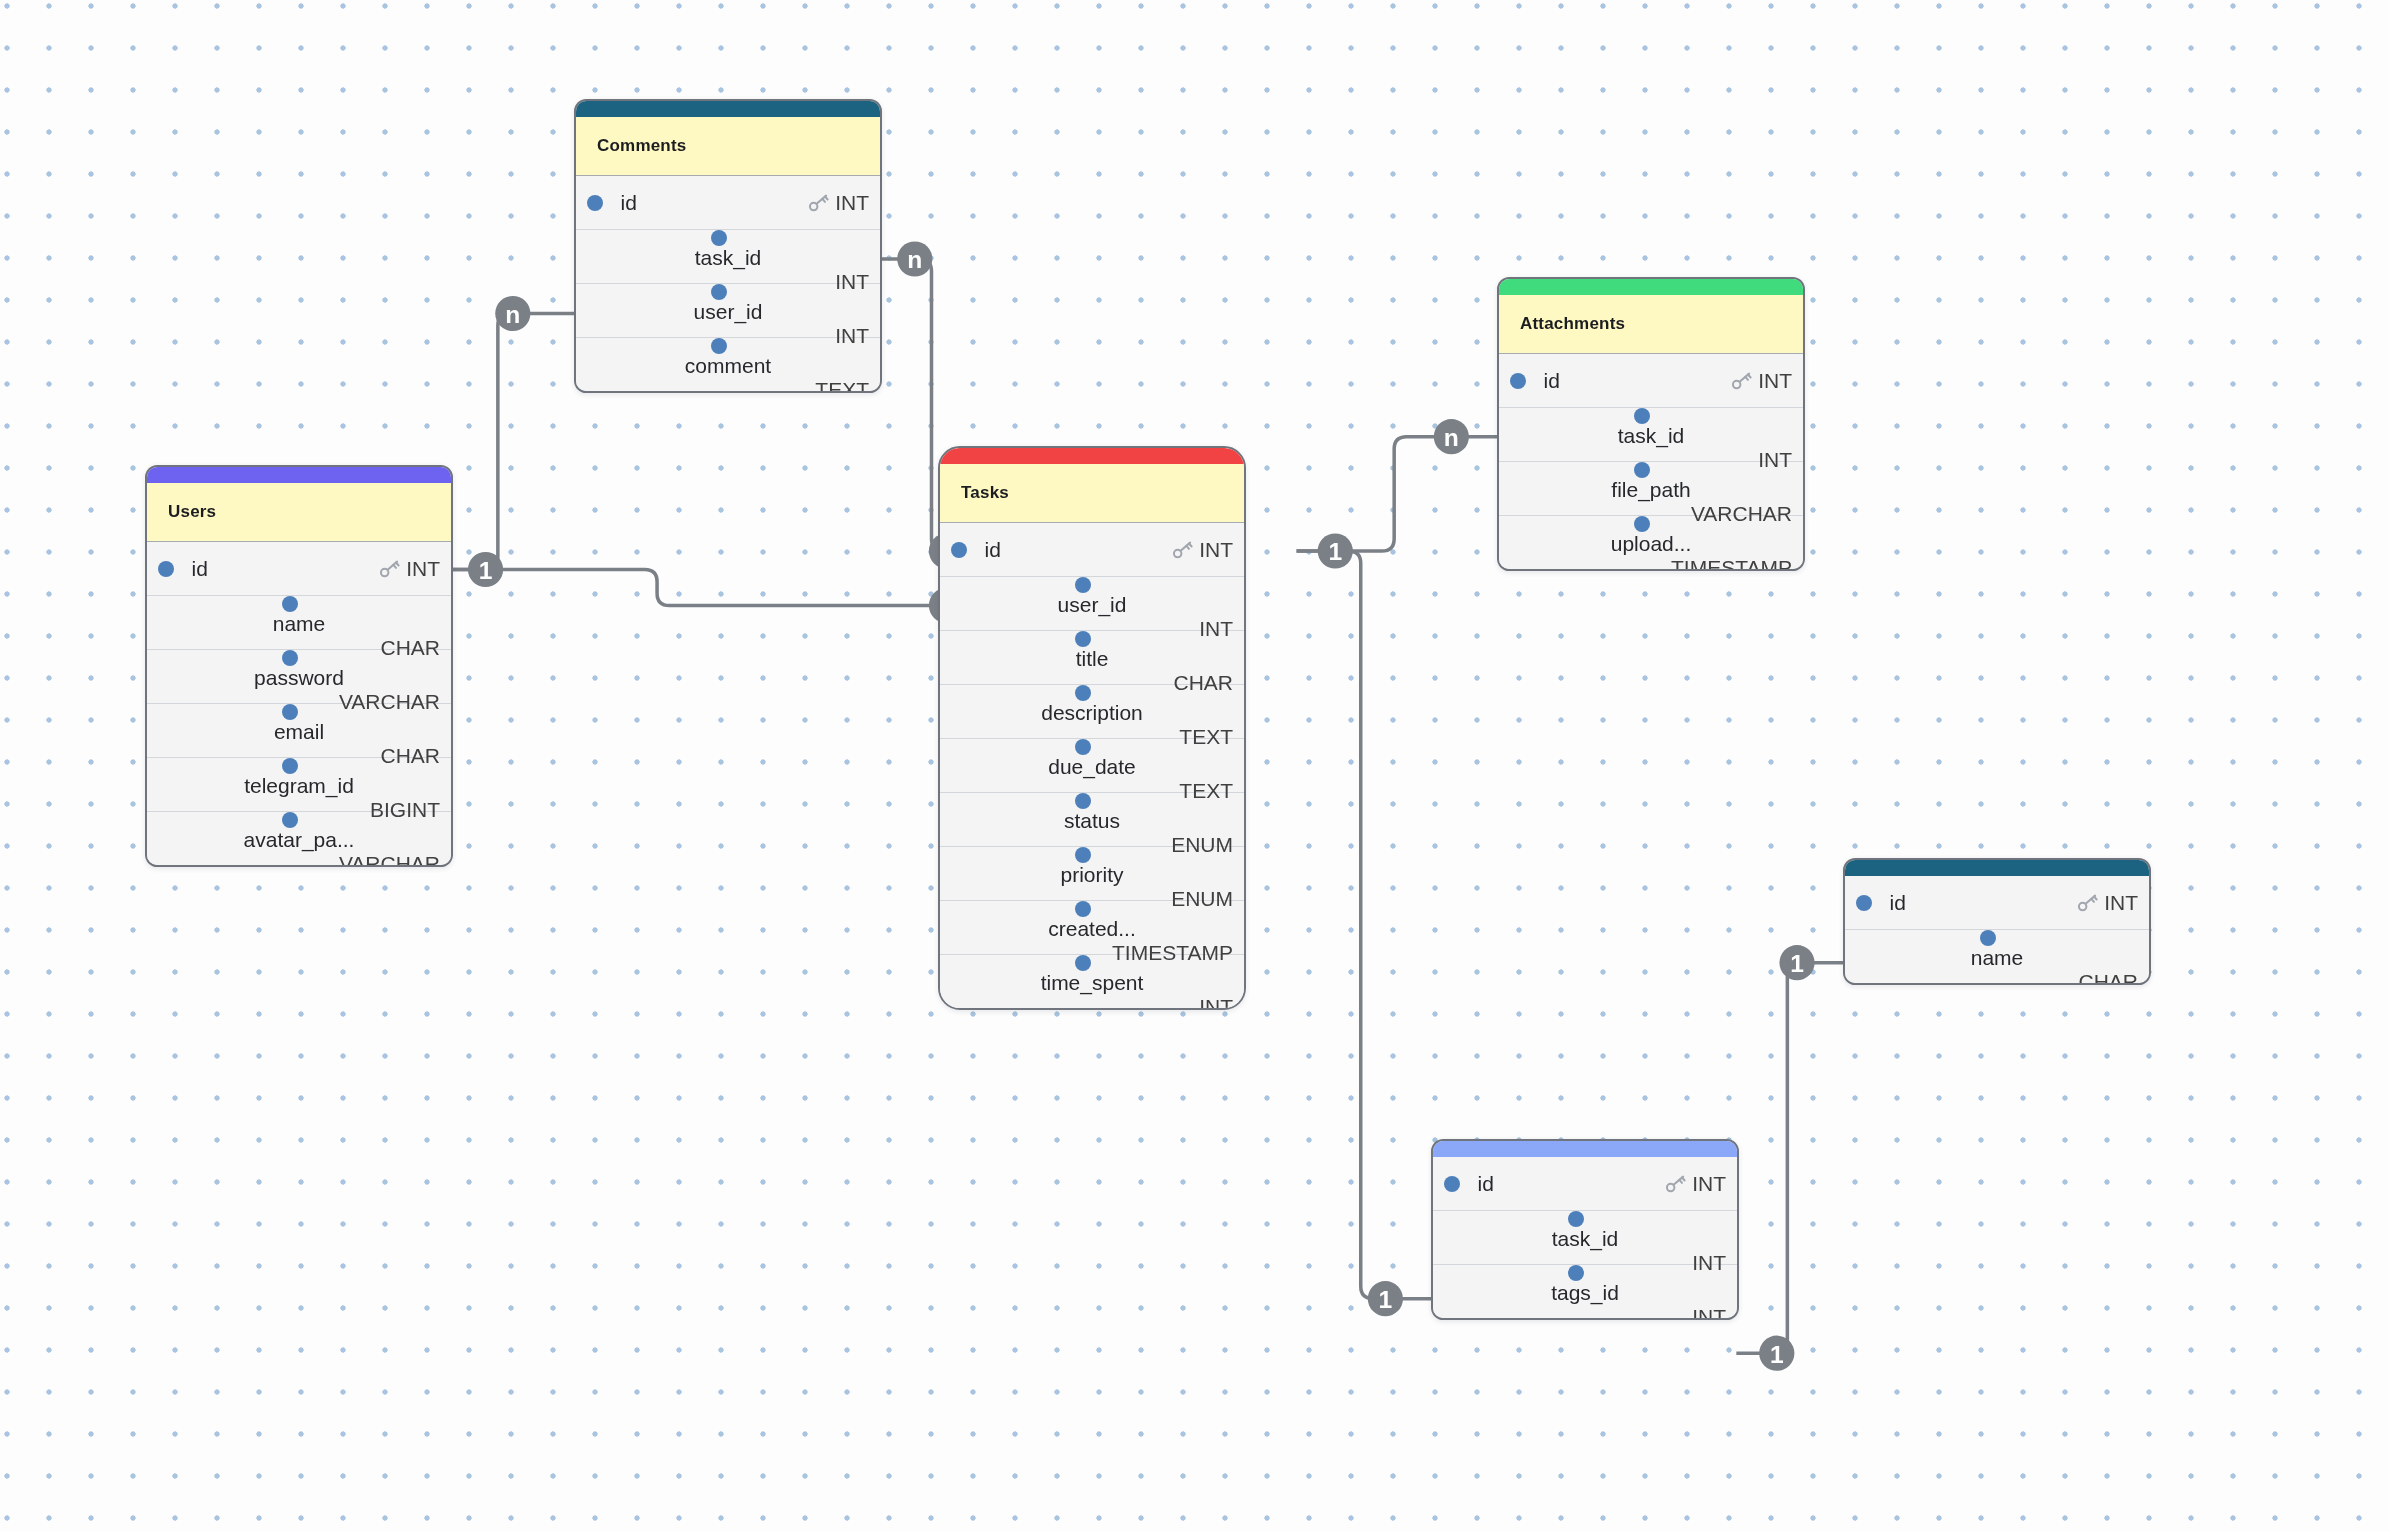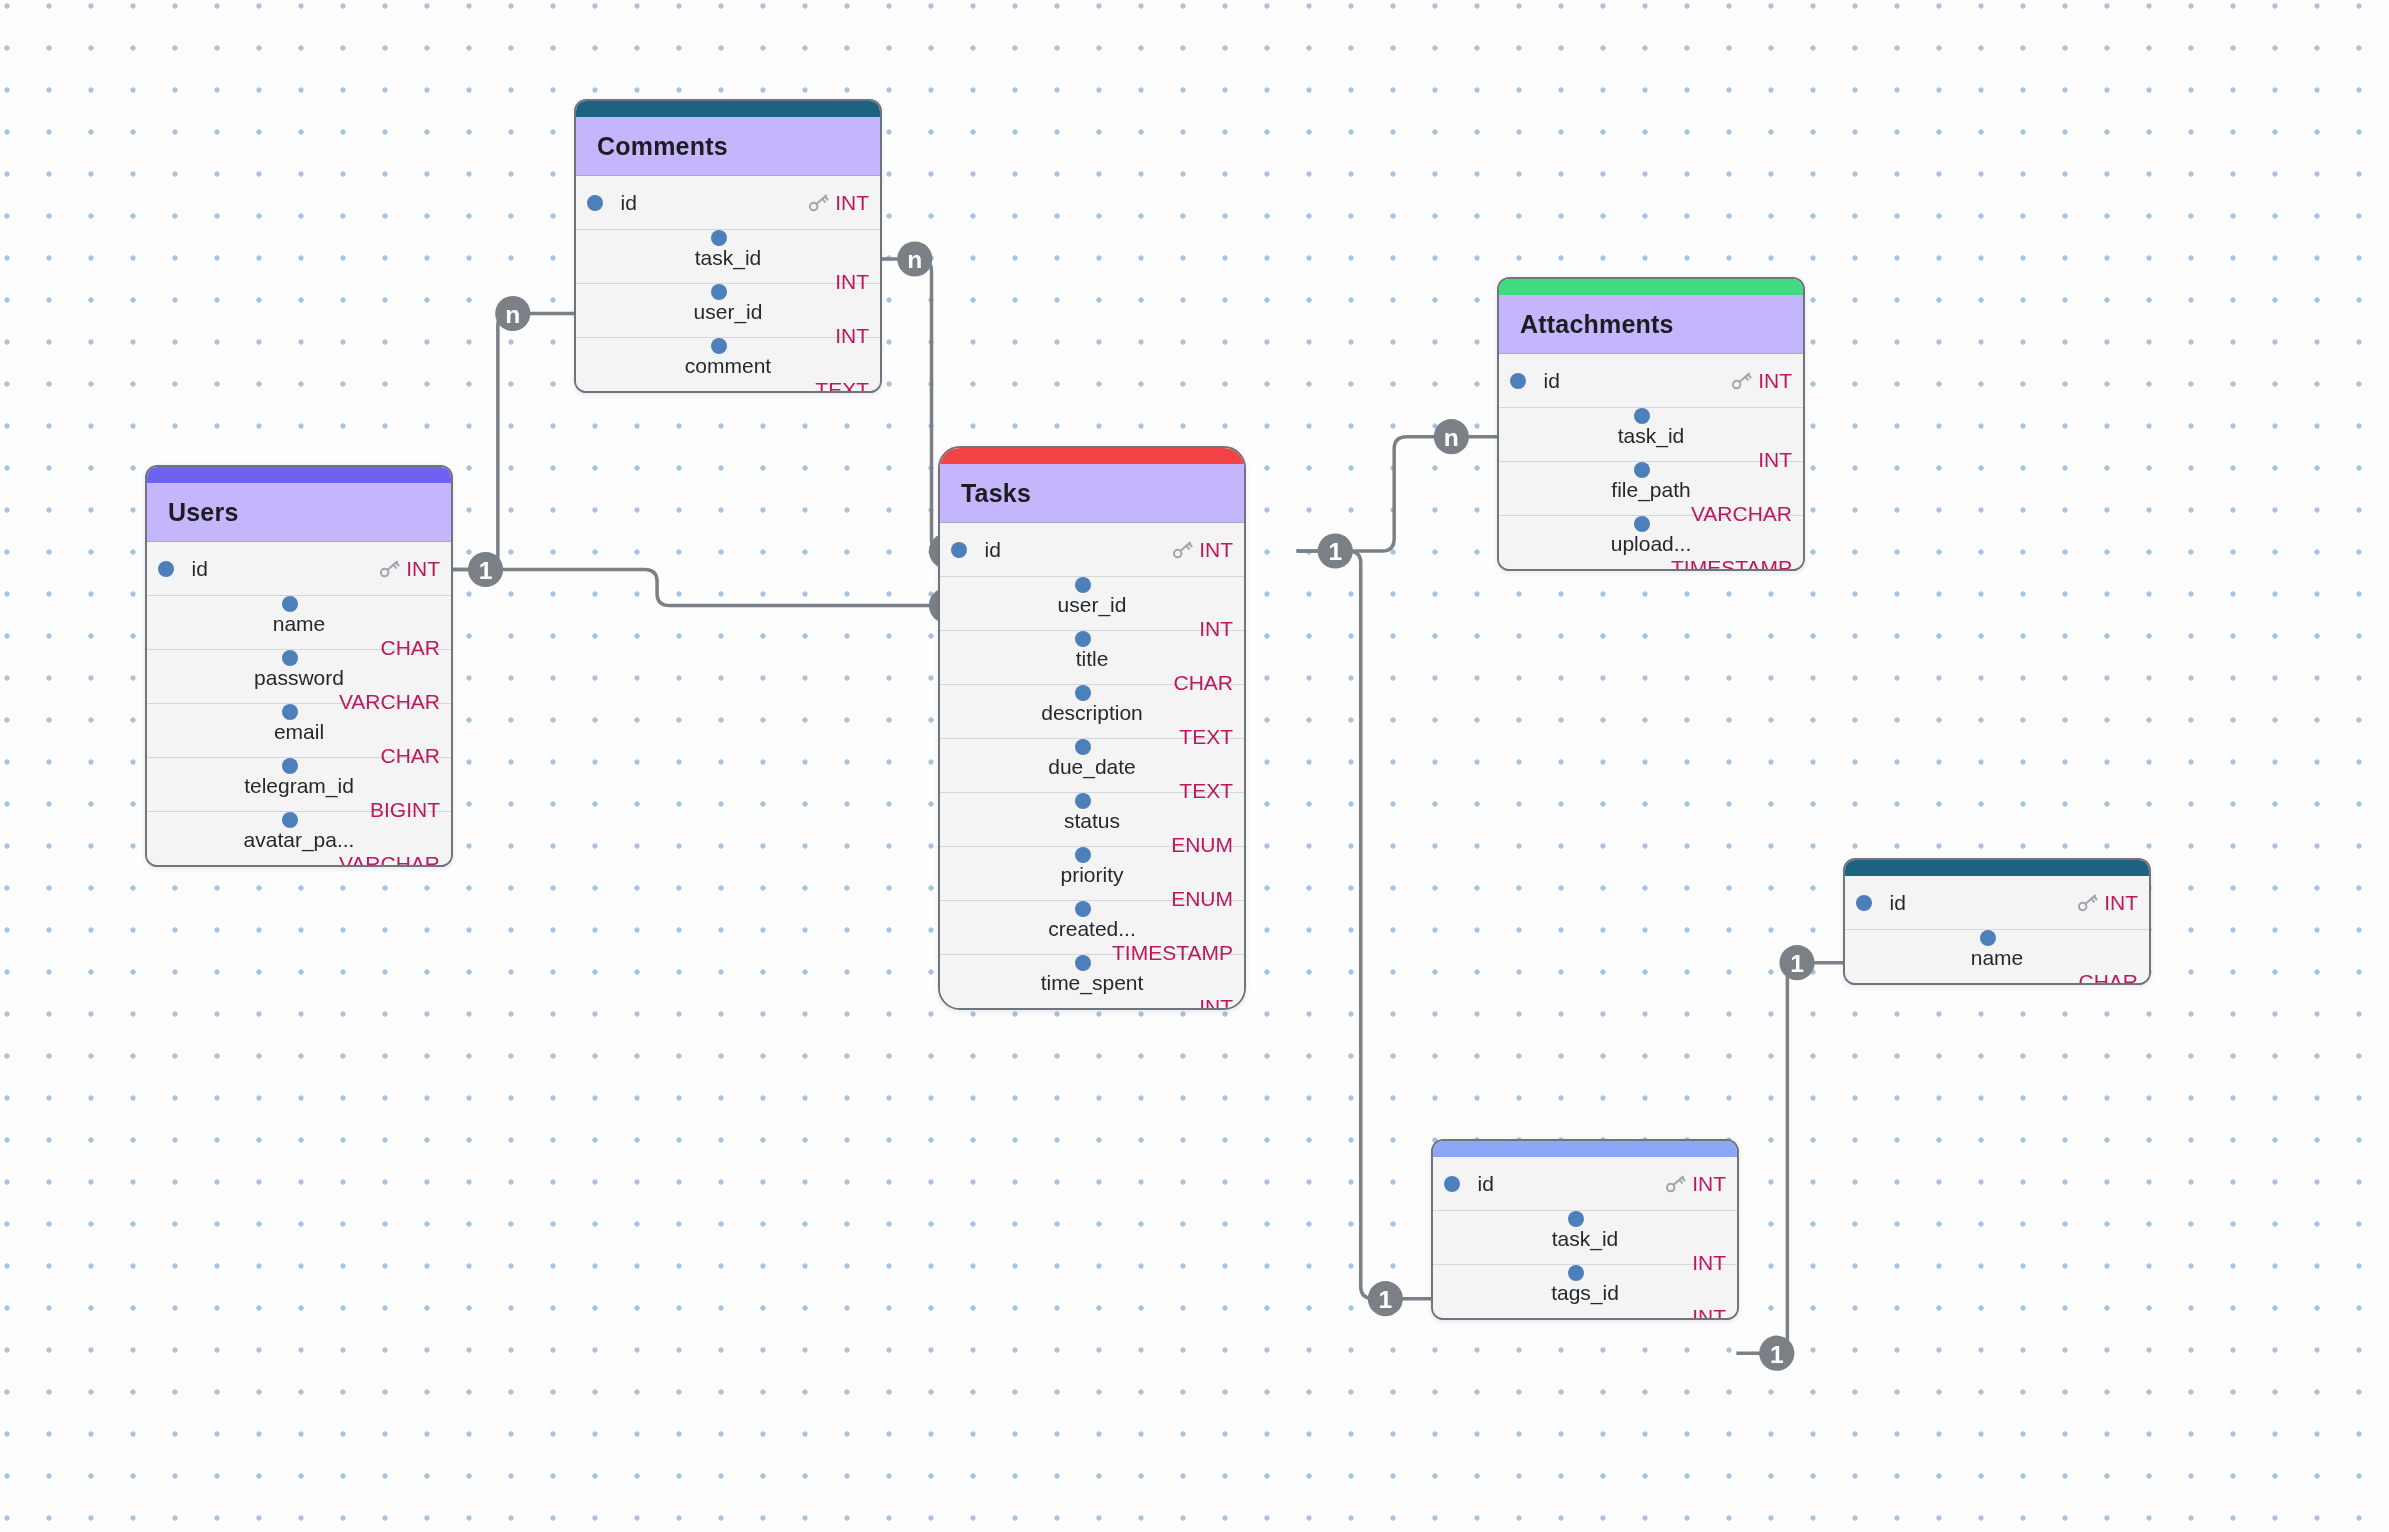--- a/index.html
+++ b/index.html
@@ -40,26 +40,26 @@
     box-sizing: border-box;
     border: 2.6px solid #70757d;
     border-radius: 12.3px;
     background: #f4f4f5;
     overflow: hidden;
     box-shadow: 0 1.8px 5.3px rgba(40,50,60,0.10);
   }
   .accent-bar { height: 16px; }
   .table-title {
     height: 58px;
-    background: #c4b5fd;
+    background: #fef9c3;
     border-bottom: 1.8px solid #a6aab1;
     display: flex;
     align-items: center;
     padding: 0 21px;
-    font-size: 25px;
+    font-size: 17px;
     font-weight: 700;
     color: #1c1d21;
     letter-spacing: 0.2px;
   }
   .field-row {
     height: 53px;
     display: flex;
     align-items: center;
     padding: 0 11px;
     font-size: 21px;
@@ -69,21 +69,21 @@
   .field-dot {
     width: 16px; height: 16px;
     border-radius: 50%;
     background: #4d80ba;
     margin-right: 17.6px;
     flex: none;
   }
   .field-name { color: #26282c; white-space: nowrap; }
   .field-type {
     margin-left: auto;
-    color: #be185d;
+    color: #404040;
     display: flex;
     align-items: center;
     gap: 4px;
     white-space: nowrap;
   }
   .key-icon { flex: none; display: inline-flex; }
 </style>
 </head>
 <body>
 

